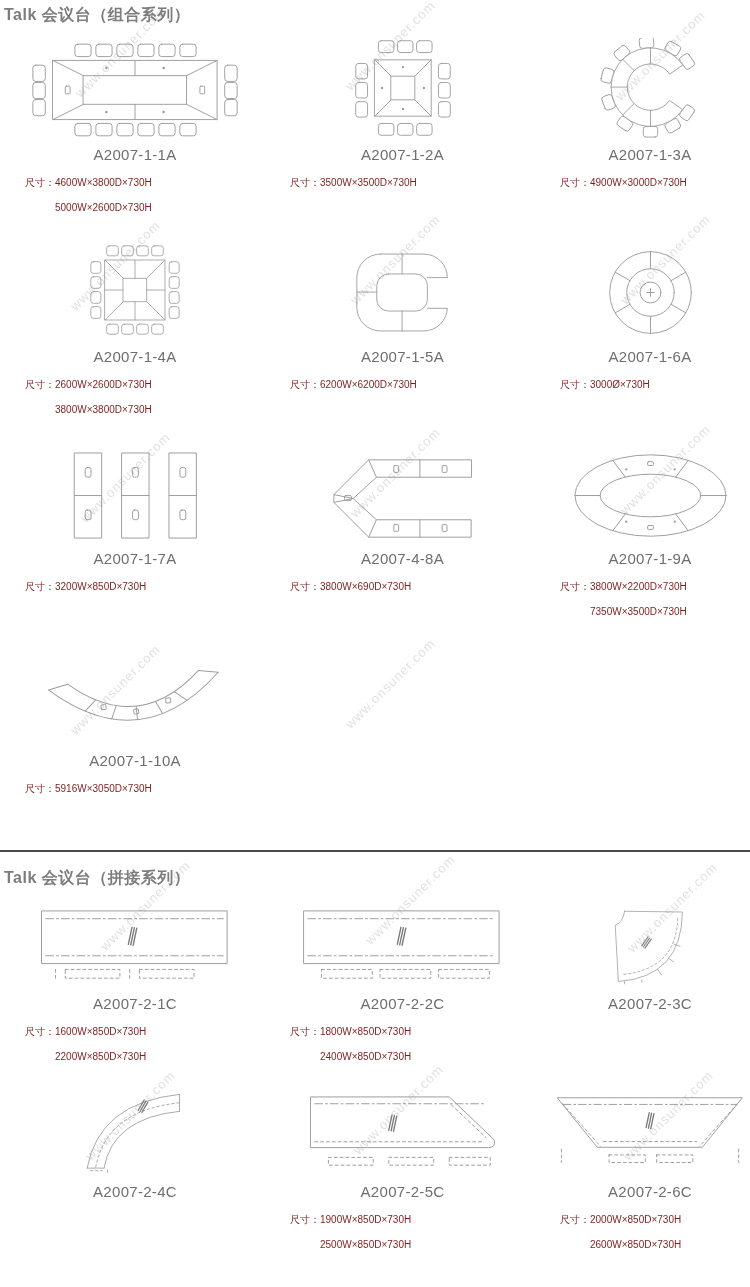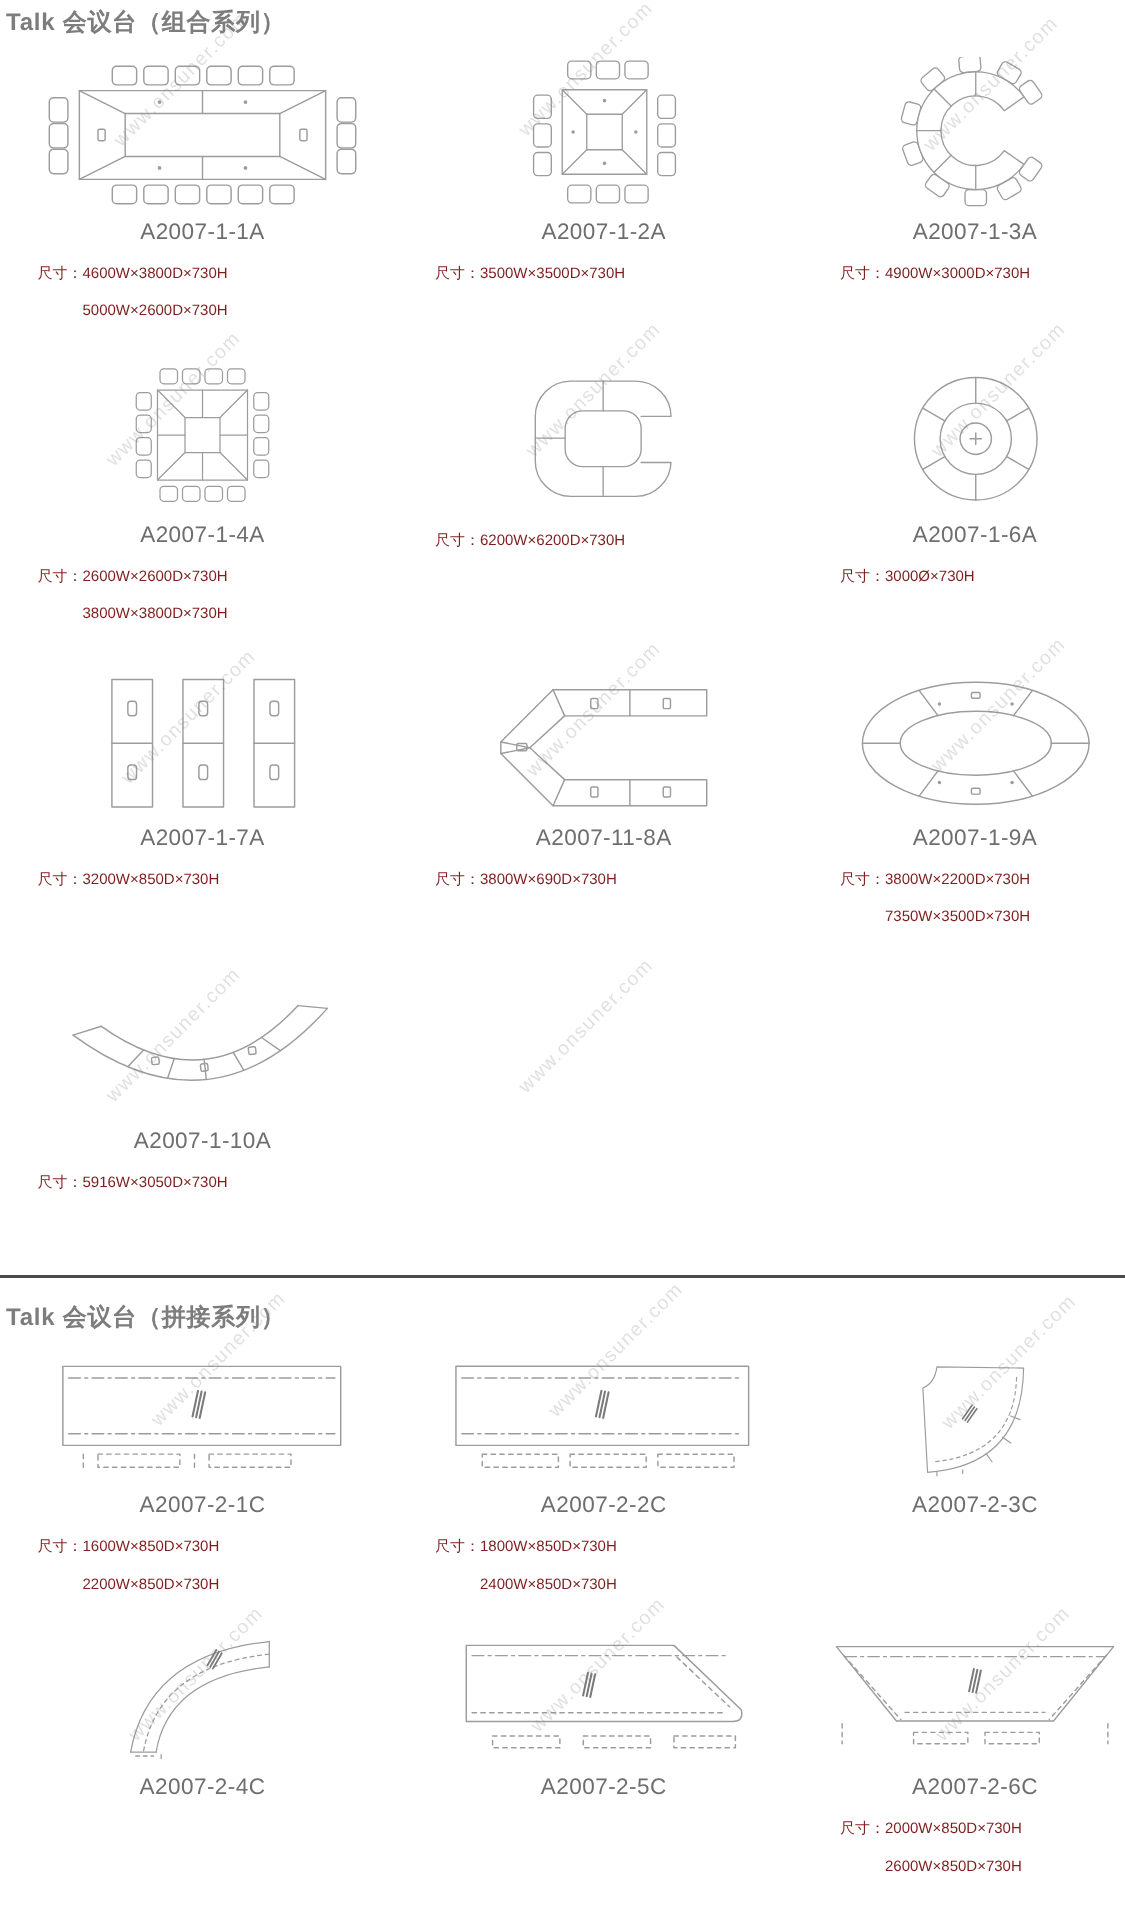--- a/index.html
+++ b/index.html
@@ -188,20 +188,21 @@
 
       <div class="cell">
         <div class="fig">
           <svg viewBox="0 0 130 105" width="118" height="95">
             <rect x="14" y="10" width="100" height="85" rx="26"></rect>
             <rect x="36" y="32" width="56" height="41" rx="13"></rect>
             <rect class="wht" x="102" y="36" width="28" height="34"></rect>
             <path d="M92,36 H114 M92,70 H114 M64,10 V32 M64,73 V95 M14,52 H36"></path>
           </svg>
         </div>
+        <div class="model">A2007-1-5A</div>
         <div class="dims">
           <div><span>尺寸：</span><span>6200W×6200D×730H</span></div>
           <div><span class="ghost">尺寸：</span><span></span></div>
         </div>
       </div>
 
       <div class="cell">
         <div class="fig">
           <svg viewBox="0 0 100 100" width="95" height="95">
             <circle cx="50" cy="50" r="43"></circle>
@@ -246,21 +247,21 @@
           <svg viewBox="0 0 155 90" width="150" height="87">
             <path class="tbl" d="M148,5 L42,5 L6,41 L6,49 L42,85 L148,85 L148,67 L50,67 L26,45 L50,23 L148,23 Z"></path>
             <path d="M42,5 L50,23 M42,85 L50,67 M6,41 L26,45 M6,49 L26,45 M95,5 V23 M95,85 V67"></path>
             <rect x="68" y="11" width="5" height="7" rx="1"></rect>
               <rect x="118" y="11" width="5" height="7" rx="1"></rect>
             <rect x="68" y="72" width="5" height="7" rx="1"></rect>
               <rect x="118" y="72" width="5" height="7" rx="1"></rect>
             <rect x="17" y="42" width="7" height="5" rx="1"></rect>
           </svg>
         </div>
-        <div class="model">A2007-11-8A</div>
+        <div class="model">A2007-4-8A</div>
         <div class="dims">
           <div><span>尺寸：</span><span>3800W×690D×730H</span></div>
           <div><span class="ghost">尺寸：</span><span></span></div>
         </div>
       </div>
 
       <div class="cell">
         <div class="fig">
           <svg viewBox="0 0 170 95" width="165" height="92">
             <ellipse cx="85" cy="47" rx="78" ry="42"></ellipse>
@@ -400,20 +401,24 @@
                 <path d="M-2.5,-8 V8 M0,-8 V8 M2.5,-8 V8"></path>
               </g>
             <g class="dsh">
                 <rect x="24" y="68" width="46" height="8"></rect>
                 <rect x="86" y="68" width="46" height="8"></rect>
                 <rect x="148" y="68" width="42" height="8"></rect>
               </g>
           </svg>
         </div>
         <div class="model">A2007-2-5C</div>
+        <div class="dims">
+          <div><span>尺寸：</span><span>1900W×850D×730H</span></div>
+          <div><span class="ghost">尺寸：</span><span>2500W×850D×730H</span></div>
+        </div>
       </div>
 
       <div class="cell">
         <div class="fig fig2">
           <svg viewBox="0 0 210 86" width="205" height="84">
             <path d="M8,6 H202 L160,58 H50 Z"></path>
             <path class="ddt" d="M14,13 H196"></path>
             <path class="dsh" d="M56,52 H154 M13,12 L53,57 M197,12 L157,57"></path>
             <g class="hdl" transform="translate(105,30) rotate(12)">
                 <path d="M-2.5,-8 V8 M0,-8 V8 M2.5,-8 V8"></path>

